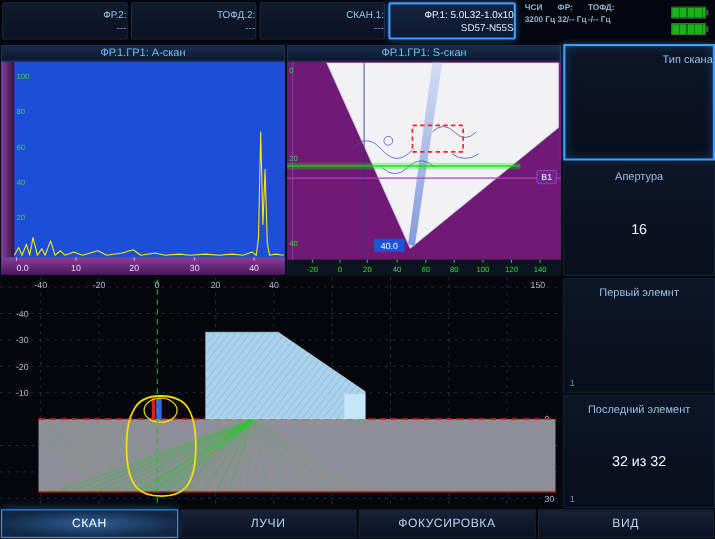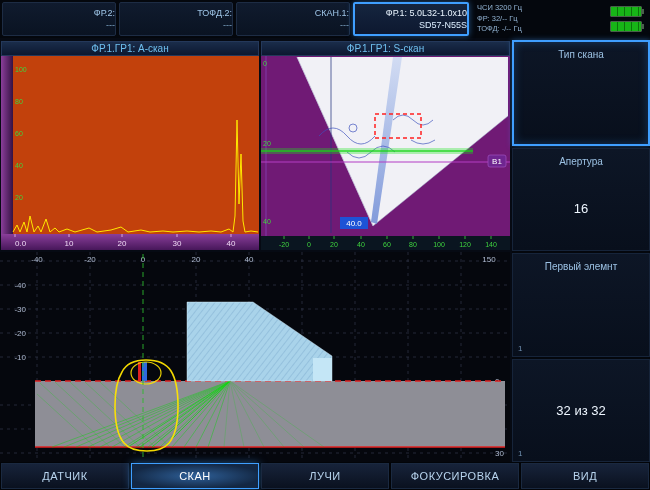--- a/index.html
+++ b/index.html
@@ -8,44 +8,44 @@
   
   .topbar{position:absolute;left:0;top:0;width:650px;height:38px;background:#04070d;
           display:flex;gap:3px;padding:2px;box-sizing:border-box;}
   .hcell{flex:0 0 112px;background:linear-gradient(#101b2e,#0a1322);border:1px solid #1d2c44;
          border-radius:2px;display:flex;flex-direction:column;align-items:flex-end;justify-content:center;
          gap:2px;font-size:9px;color:#9fc6e8;}
   .hcell .hval{color:#7fa8c8;}
   .hcell.active{border:2px solid #3f9fff;background:linear-gradient(#15253f,#0d1830);
                 color:#eaf5ff;box-shadow:0 0 6px rgba(63,159,255,.5);}
   .hcell.active .hval{color:#dceeff;margin-left:33px;}
-  .hinfo{flex:1;display:flex;flex-direction:column;justify-content:center;font-size:7.5px;
-         line-height:1.4;color:#93b4d4;padding-left:5px;}
+  .hinfo{flex:1;display:flex;flex-direction:row;justify-content:center;font-size:7.5px;
+         line-height:1.4;color:#93b4d4;padding-left:5px;font-weight:bold;}
   .hbatt{width:74px;display:flex;flex-direction:column;justify-content:space-around;align-items:flex-end;padding:2px 6px 2px 0;}
   .batt{position:relative;width:30px;height:9px;border:1px solid #49604a;border-radius:1px;
         background:repeating-linear-gradient(90deg,#17b517 0 6px,#0b720b 6px 7px);}
   .batt:after{content:"";position:absolute;right:-3px;top:2px;width:2px;height:5px;background:#49604a;}
   
   .phdr{position:absolute;height:15px;background:linear-gradient(#1a2c4a,#0c1830);
         border:1px solid #24385a;box-sizing:border-box;color:#6fc0f0;font-size:10px;
         text-align:center;line-height:13px;}
   .plot{position:absolute;overflow:hidden;}
   .plot svg{position:absolute;left:0;top:0;width:100%;height:100%;display:block;}
-  .ascan-plot{left:1px;top:56px;width:258px;height:194px;background:#c2410c;}
+  .ascan-plot{left:1px;top:56px;width:258px;height:194px;background:#1d4ed8;}
   .sscan-plot{left:261px;top:56px;width:249px;height:194px;background:#701a75;}
   .profile-plot{left:0;top:252px;width:510px;height:210px;background:#05070d;}
   
   .sidebar{position:absolute;left:512px;top:40px;width:138px;height:422px;display:flex;
            flex-direction:column;gap:2px;background:#04070d;}
   .scell{flex:1;position:relative;background:linear-gradient(#0d1626,#080f1c);border:1px solid #16243a;
          display:flex;flex-direction:column;box-sizing:border-box;}
   .scell .slbl{margin-top:7px;text-align:center;font-size:10px;color:#9cc2e4;}
   .scell .sval{flex:1;display:flex;align-items:center;justify-content:center;font-size:13px;
                color:#eef6ff;text-align:center;padding:0 10px;line-height:1.5;}
-  .scell.active{border:2px solid #3f9fff;box-shadow:inset 0 0 10px rgba(42,127,208,.35),0 0 6px rgba(63,159,255,.4);}
+  .scell.active{border:2px solid #3f9fff;box-shadow:inset 0 0 10px rgba(42,127,208,.35),0 0 6px rgba(63,159,255,.4);align-items:flex-end;}
   .sbadge{position:absolute;left:5px;bottom:3px;font-size:8px;color:#6f8fb0;}
   
   .tabbar{position:absolute;left:0;top:462px;width:650px;height:28px;background:#020408;
           display:flex;gap:2px;padding:1px;box-sizing:border-box;}
   .tab{flex:1;background:linear-gradient(#17233a,#0a111f);border:1px solid #1a2940;color:#b8d4ee;
        font-size:11px;letter-spacing:.5px;display:flex;align-items:center;justify-content:center;}
   .tab.active{background:radial-gradient(ellipse at center,#2e6099 0%,#132743 75%);
               border-color:#3f9fff;color:#fff;box-shadow:0 0 8px rgba(63,159,255,.5);}
   .gt{fill:#3fd43f;font-size:7px;font-family:"Liberation Sans",sans-serif;}
   .xt{fill:#eed8f4;font-size:8px;font-family:"Liberation Sans",sans-serif;}
@@ -293,26 +293,26 @@
     </div>
     <div class="scell">
       <div class="slbl">Апертура</div>
       <div class="sval">16</div>
     </div>
     <div class="scell">
       <div class="slbl">Первый элемнт</div>
       <div class="sbadge">1</div>
     </div>
     <div class="scell">
+      <div class="slbl">Последний элемент</div>
       <div class="sval">32 из 32</div>
       <div class="sbadge">1</div>
     </div>
   </div>
 
   <div class="tabbar">
-    <div class="tab">ДАТЧИК</div>
     <div class="tab active">СКАН</div>
     <div class="tab">ЛУЧИ</div>
     <div class="tab">ФОКУСИРОВКА</div>
     <div class="tab">ВИД</div>
   </div>
 
 </div>
 
 </body></html>

